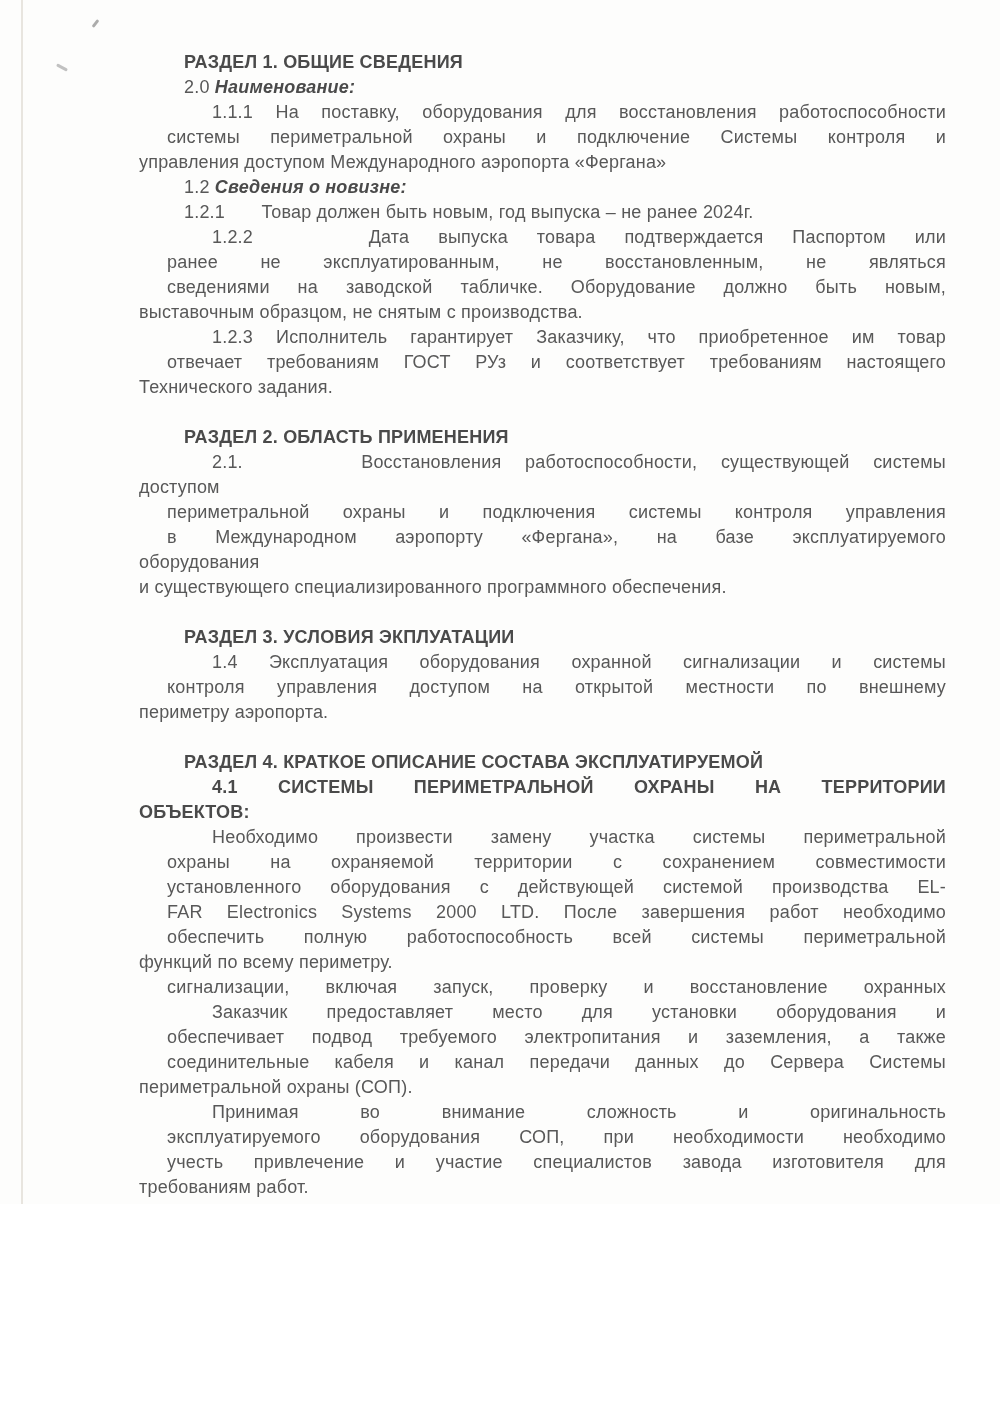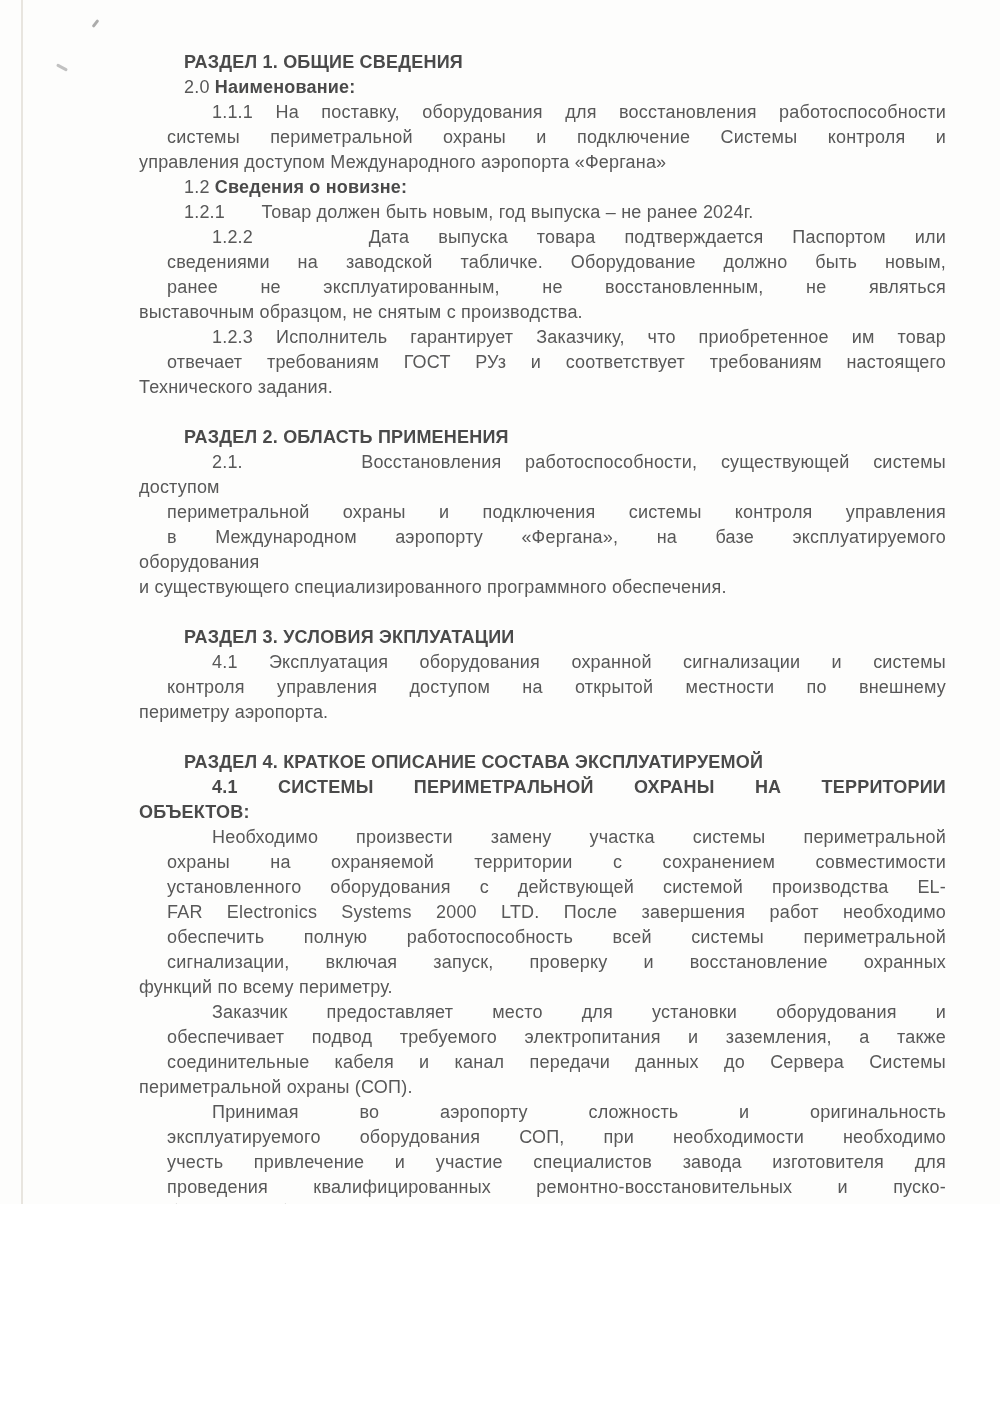--- a/index.html
+++ b/index.html
@@ -27,21 +27,21 @@
     font-size:18px;line-height:25px;letter-spacing:.2px;
     color:var(--body-text);
   }
   .block{margin:0;}
   .block.gap{margin-top:25px;}
   .line{min-height:25px;text-align:left;}
   .line.j{text-align:justify;text-align-last:justify;margin-left:28px;}
   .line.indent{text-indent:45px;}
   .line.b{font-weight:bold;color:var(--heading-text);}
   .clause-num{font-weight:normal;color:var(--body-text);}
-  .clause-label{font-weight:bold;color:var(--heading-text);}
+  .clause-label{font-weight:bold;color:var(--heading-text);font-style:italic;}
   .page-number{
     position:absolute;left:139px;top:1346px;width:807px;
     text-align:center;font-size:20px;line-height:25px;color:var(--body-text);
   }
 </style>
 </head>
 <body>
 
 <div class="page">
   <div class="edge-line"></div>
@@ -61,22 +61,22 @@
         <div class="line">управления доступом Международного аэропорта «Фергана»</div>
       </div>
       <div class="block">
         <div class="line indent"><span class="clause-num">1.2 </span><span class="clause-label">Сведения о новизне:</span></div>
       </div>
       <div class="block">
         <div class="line indent">1.2.1&nbsp;&nbsp;&nbsp;&nbsp;&nbsp;&nbsp; Товар должен быть новым, год выпуска – не ранее 2024г.</div>
       </div>
       <div class="block">
         <div class="line indent j">1.2.2&nbsp;&nbsp;&nbsp; Дата выпуска товара подтверждается Паспортом или</div>
+        <div class="line j">ранее не эксплуатированным, не восстановленным, не являться</div>
         <div class="line j">сведениями на заводской табличке. Оборудование должно быть новым,</div>
-        <div class="line j">ранее не эксплуатированным, не восстановленным, не являться</div>
         <div class="line">выставочным образцом, не снятым с производства.</div>
       </div>
       <div class="block">
         <div class="line indent j">1.2.3 Исполнитель гарантирует Заказчику, что приобретенное им товар</div>
         <div class="line j">отвечает требованиям ГОСТ РУз и соответствует требованиям настоящего</div>
         <div class="line">Технического задания.</div>
       </div>
       <div class="block gap">
         <div class="line indent b">РАЗДЕЛ 2. ОБЛАСТЬ ПРИМЕНЕНИЯ</div>
       </div>
@@ -85,47 +85,46 @@
         <div class="line">доступом</div>
         <div class="line j">периметральной охраны и подключения системы контроля управления</div>
         <div class="line j">в Международном аэропорту «Фергана», на базе эксплуатируемого</div>
         <div class="line">оборудования</div>
         <div class="line">и существующего специализированного программного обеспечения.</div>
       </div>
       <div class="block gap">
         <div class="line indent b">РАЗДЕЛ 3. УСЛОВИЯ ЭКПЛУАТАЦИИ</div>
       </div>
       <div class="block">
-        <div class="line indent j">4.1 Эксплуатация оборудования охранной сигнализации и системы</div>
+        <div class="line indent j">1.4 Эксплуатация оборудования охранной сигнализации и системы</div>
         <div class="line j">контроля управления доступом на открытой местности по внешнему</div>
         <div class="line">периметру аэропорта.</div>
       </div>
       <div class="block gap">
         <div class="line indent b">РАЗДЕЛ 4. КРАТКОЕ ОПИСАНИЕ СОСТАВА ЭКСПЛУАТИРУЕМОЙ</div>
         <div class="line indent j b">4.1 СИСТЕМЫ ПЕРИМЕТРАЛЬНОЙ ОХРАНЫ НА ТЕРРИТОРИИ</div>
         <div class="line b">ОБЪЕКТОВ:</div>
       </div>
       <div class="block">
         <div class="line indent j">Необходимо произвести замену участка системы периметральной</div>
         <div class="line j">охраны на охраняемой территории с сохранением совместимости</div>
         <div class="line j">установленного оборудования с действующей системой производства EL-</div>
         <div class="line j">FAR Electronics Systems 2000 LTD. После завершения работ необходимо</div>
         <div class="line j">обеспечить полную работоспособность всей системы периметральной</div>
+        <div class="line">функций по всему периметру.</div>
         <div class="line j">сигнализации, включая запуск, проверку и восстановление охранных</div>
-        <div class="line">функций по всему периметру.</div>
       </div>
       <div class="block">
         <div class="line indent j">Заказчик предоставляет место для установки оборудования и</div>
         <div class="line j">обеспечивает подвод требуемого электропитания и заземления, а также</div>
         <div class="line j">соединительные кабеля и канал передачи данных до Сервера Системы</div>
         <div class="line">периметральной охраны (СОП).</div>
       </div>
       <div class="block">
-        <div class="line indent j">Принимая во аэропорту сложность и оригинальность</div>
+        <div class="line indent j">Принимая во внимание сложность и оригинальность</div>
         <div class="line j">эксплуатируемого оборудования СОП, при необходимости необходимо</div>
         <div class="line j">учесть привлечение и участие специалистов завода изготовителя для</div>
-        <div class="line j">проведения квалифицированных ремонтно-восстановительных и пуско-</div>
         <div class="line">требованиям работ.</div>
       </div>
     </div>
 
   <div class="page-number">1</div>
 </div>
 
 </body></html>

